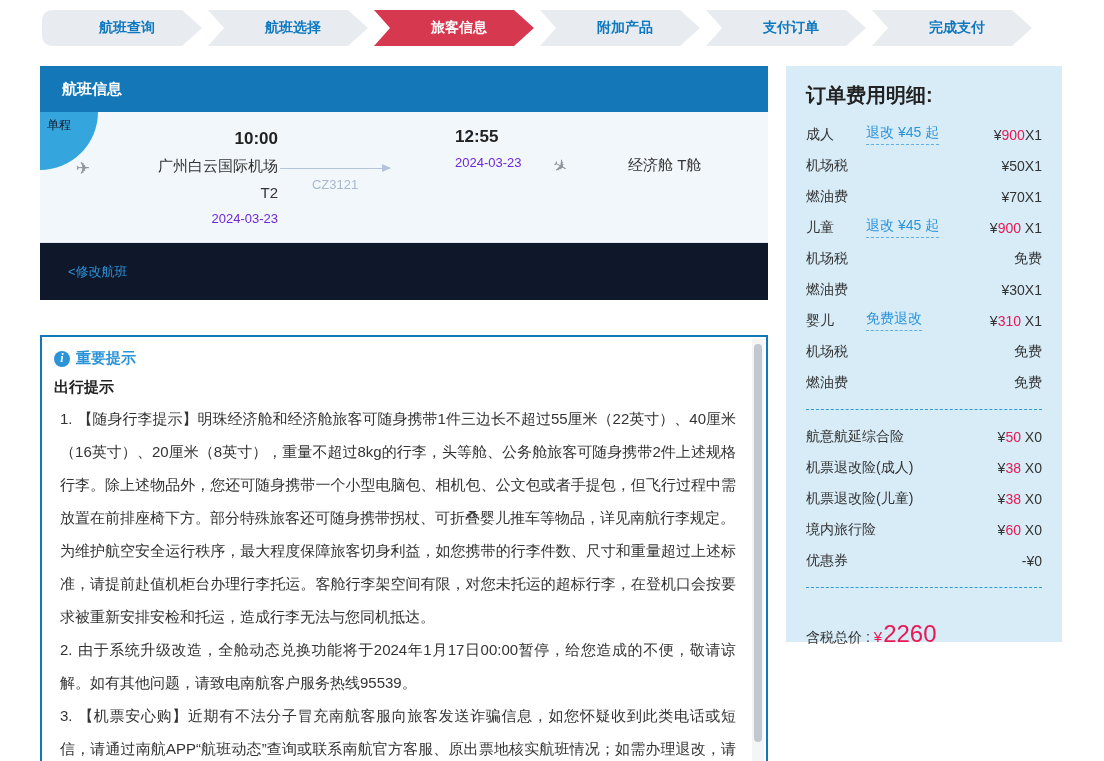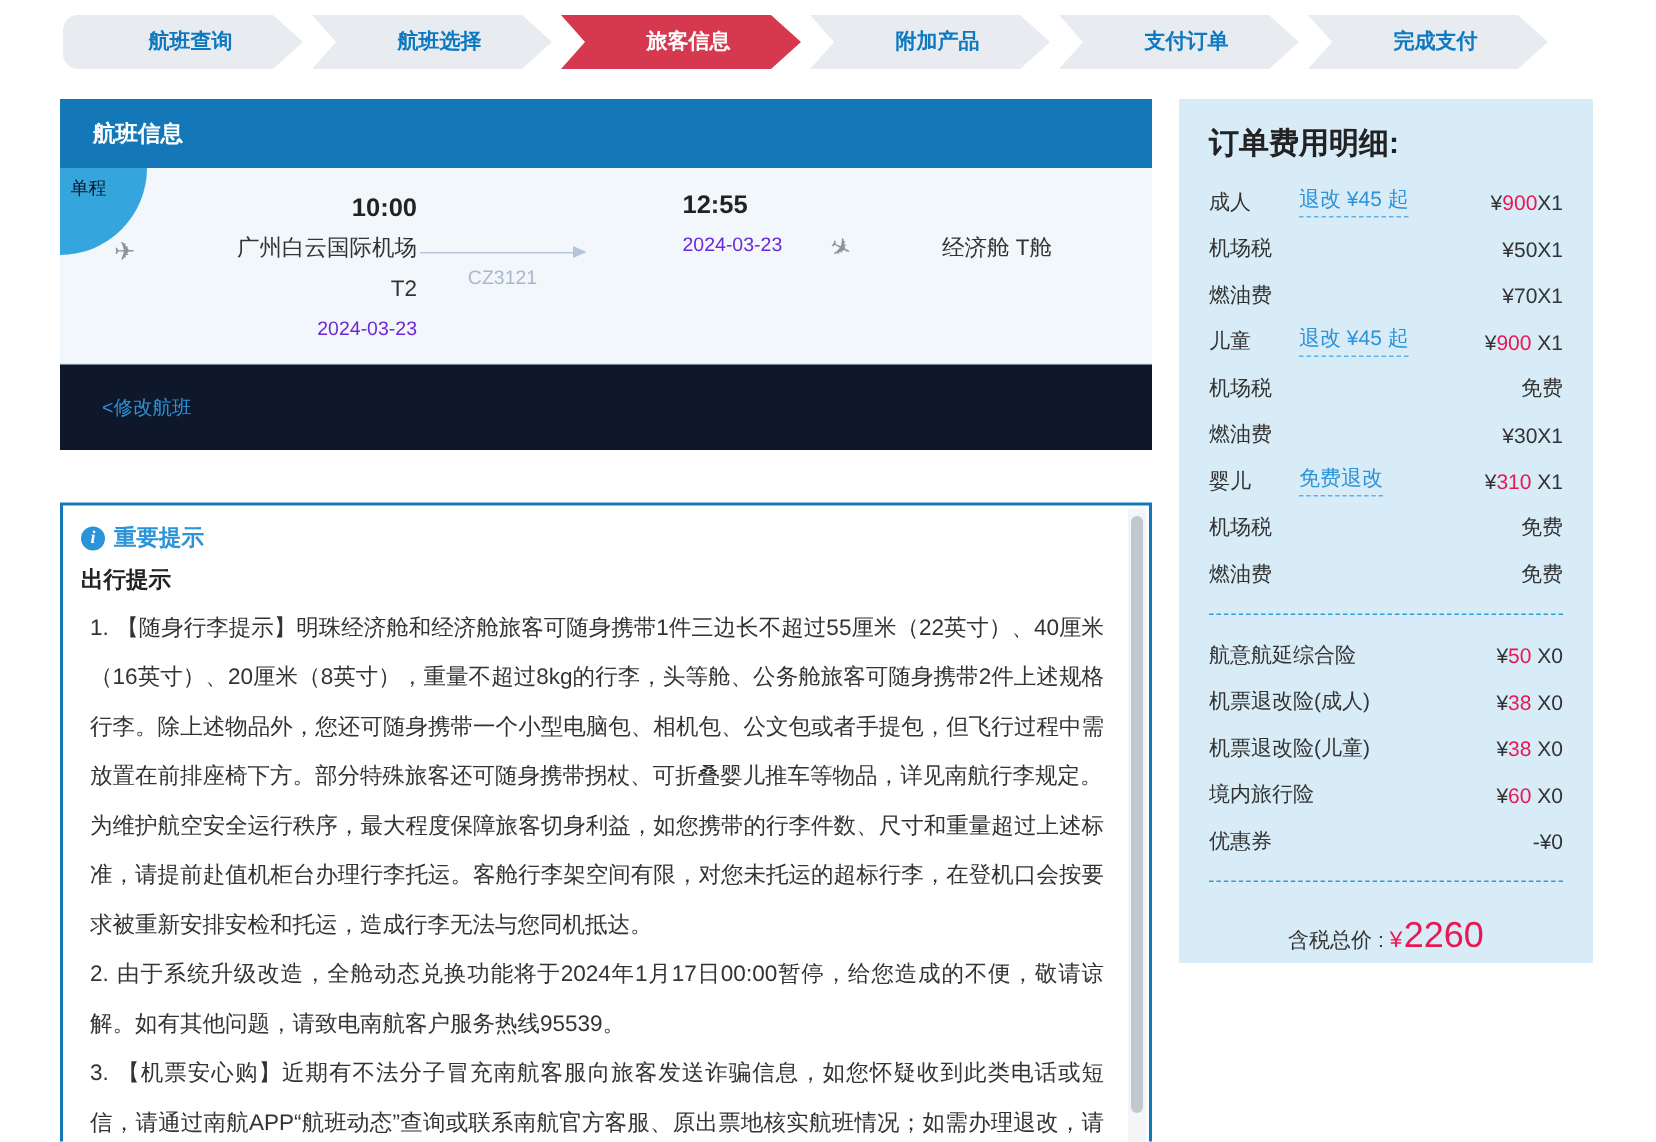--- a/index.html
+++ b/index.html
@@ -61,21 +61,21 @@
   
   .sidebar { position:absolute; left:786px; top:66px; width:276px; height:576px;
     background:#d8ecf8; padding:16px 20px 0 20px; }
   .os-title { font-size:20px; font-weight:bold; color:#222; margin-bottom:10px; }
   .fee-row { display:flex; align-items:center; height:31px; font-size:14px; color:#333; }
   .fee-link { margin-left:32px; color:#2b93d8; border-bottom:1px dashed #5fb0e8;
     padding-bottom:2px; cursor:pointer; }
   .fee-value { margin-left:auto; }
   .red { color:#e81853; }
   .dash-divider { border-top:1px dashed #2e9bd6; margin:11px 0; }
-  .total-row { display:flex; align-items:baseline; justify-content:center; margin-top:22px; }
+  .total-row { display:flex; align-items:baseline; justify-content:flex-start; margin-top:32px; }
   .total-label { font-size:14px; color:#333; }
   .total-currency { font-size:15px; color:#e81853; margin:0 1px 0 4px; }
   .total-amount { font-size:24px; color:#e81853; }
 </style>
 </head>
 <body>
 
 <div class="page">
 
   <div class="stepper">

